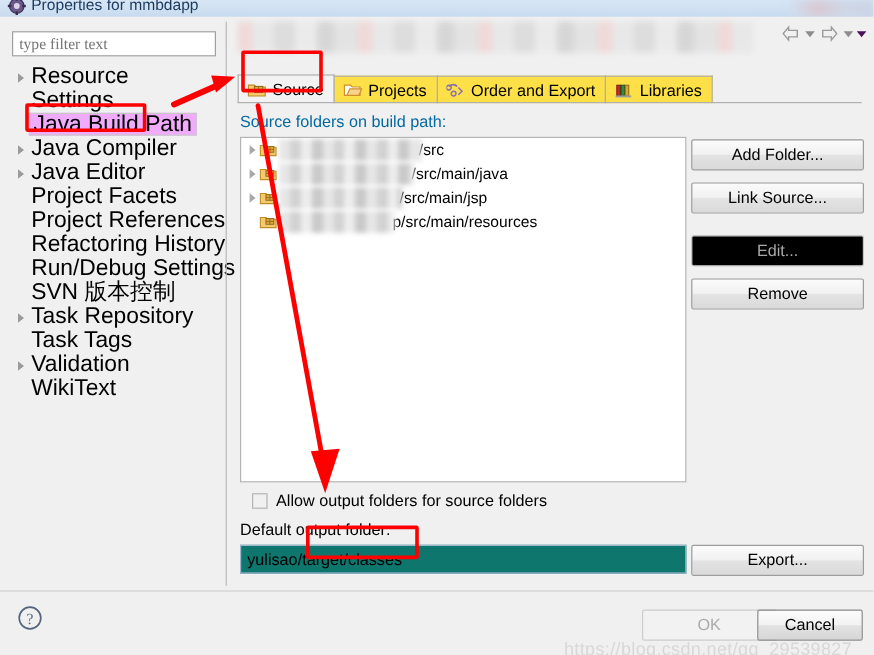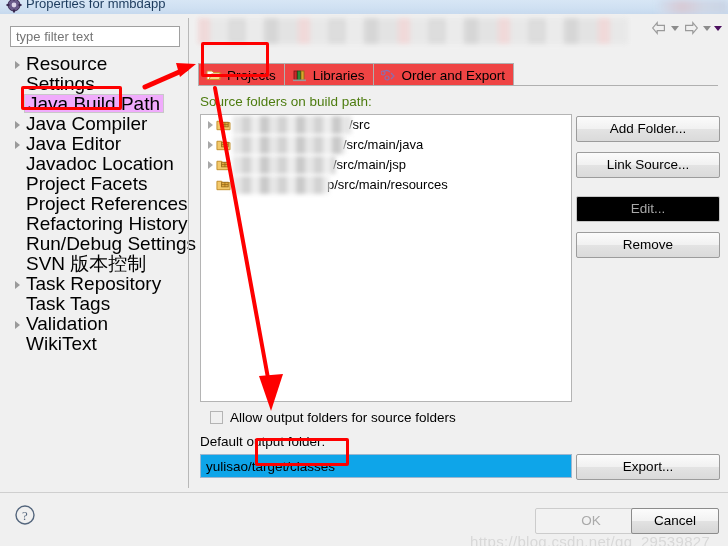--- a/index.html
+++ b/index.html
@@ -43,21 +43,21 @@
   }
 
   
   .left-panel {
     position: absolute; left: 4px; top: 6px; width: 182px; height: 466px;
   }
   .filter-box {
     position: absolute; left: 6px; top: 6px; width: 170px; height: 21px;
     border: 1px solid #a0a0a0; background: #ffffff;
     font-size: 13px; color: #6d6d6d; padding: 1px 5px;
-    font-family: Liberation Sans, sans-serif;
+    font-family: Liberation Serif, serif;
     outline: none;
   }
   .tree {
     position: absolute; left: 0px; top: 34px; width: 182px; height: 430px;
     background: #f0f0f0;
   }
   .tree-item {
     position: relative;
     height: 20px; line-height: 20px;
     padding-left: 22px;
@@ -122,36 +122,36 @@
     position: absolute; left: 4px; top: 46px; width: 520px; height: 24px;
     display: flex; align-items: flex-end;
   }
   .tab {
     height: 23px;
     display: flex; align-items: center; gap: 5px;
     padding: 0 8px 0 7px;
     font-size: 13.5px; color: #000;
     border: 1px solid #b0b0b0;
     border-bottom: none;
-    background: #ef4444;
+    background: #fde047;
     margin-right: -1px;
     font-family: "Liberation Sans", sans-serif;
   }
   .tab.active {
     background: #f3f3f3;
     height: 24px;
   }
   .tabs-underline {
     position: absolute; left: 4px; top: 69px; width: 520px; height: 1px;
     background: #b0b0b0;
   }
 
   .section-label {
     position: absolute; left: 6px; top: 78px;
-    font-size: 13.5px; color: #4d7c0f;
+    font-size: 13.5px; color: #0369a1;
     font-family: "Liberation Sans", sans-serif;
   }
 
   
   .list-box {
     position: absolute; left: 6px; top: 98px; width: 372px; height: 288px;
     border: 1px solid #b4b4b4; background: #ffffff;
     overflow: hidden;
   }
   .list-row {
@@ -211,21 +211,21 @@
     width: 13px; height: 13px;
     border: 1px solid #b4b4b4; background: #f0f0f0;
   }
   .out-label {
     position: absolute; left: 6px; top: 418px;
     font-size: 13.5px; color: #000;
     font-family: "Liberation Sans", sans-serif;
   }
   .out-input {
     position: absolute; left: 6px; top: 438px; width: 372px; height: 24px;
-    border: 1px solid #9cb6cf; background: #0ea5e9;
+    border: 1px solid #9cb6cf; background: #0f766e;
     font-size: 13.5px; color: #000;
     padding: 0 5px;
     font-family: "Liberation Sans", sans-serif;
     outline: none;
   }
 
   
   .hr-bottom {
     position: absolute; left: 0; top: 478px; width: 728px; height: 1px;
     background: #cfcfcf;
@@ -288,21 +288,20 @@
   <div class="dialog-body">
 
     <div class="left-panel">
       <input class="filter-box" type="text" placeholder="type filter text" style="">
       <div class="tree" id="tree">
           <div class="tree-item indent-arrow"><span class="lbl">Resource</span></div>
           <div class="tree-item"><span class="lbl">Settings</span></div>
           <div class="tree-item selected"><span class="lbl">Java Build Path</span></div>
           <div class="tree-item indent-arrow"><span class="lbl">Java Compiler</span></div>
           <div class="tree-item indent-arrow"><span class="lbl">Java Editor</span></div>
-          <div class="tree-item"><span class="lbl">Javadoc Location</span></div>
           <div class="tree-item"><span class="lbl">Project Facets</span></div>
           <div class="tree-item"><span class="lbl">Project References</span></div>
           <div class="tree-item"><span class="lbl">Refactoring History</span></div>
           <div class="tree-item"><span class="lbl">Run/Debug Settings</span></div>
           <div class="tree-item"><span class="lbl">SVN 版本控制</span></div>
           <div class="tree-item indent-arrow"><span class="lbl">Task Repository</span></div>
           <div class="tree-item"><span class="lbl">Task Tags</span></div>
           <div class="tree-item indent-arrow"><span class="lbl">Validation</span></div>
           <div class="tree-item"><span class="lbl">WikiText</span></div>
         </div>
@@ -320,50 +319,60 @@
         </svg>
         <div class="nav-caret"></div>
         <svg class="nav-arrow" viewBox="0 0 20 16">
           <path d="M12 2 L17 8 L12 14 L12 11 L4 11 L4 5 L12 5 Z" fill="none" stroke="#9a9a9a" stroke-width="1.3"></path>
         </svg>
         <div class="nav-caret"></div>
         <div class="nav-caret purple"></div>
       </div>
 
       <div class="tabs" id="tabs">
+          <div class="tab active">
+            <span style="display: inline-flex;">
+              <svg width="16" height="14" viewBox="0 0 16 14">
+                <path d="M1 3 h5 l1.5 1.5 H15 V12 H1 Z" fill="#f3c96b" stroke="#c08c28" stroke-width="1"></path>
+                <rect x="6" y="4" width="7" height="5" fill="#e0a93f" stroke="#8c6013" stroke-width=".8"></rect>
+                <path d="M6 6.5 h7 M9.5 4 v5" stroke="#8c6013" stroke-width=".7"></path>
+              </svg>
+            </span>
+            <span>Source</span>
+          </div>
           <div class="tab">
             <span style="display: inline-flex;">
               <svg width="16" height="14" viewBox="0 0 16 14">
                 <path d="M1 3 h5 l1.5 1.5 H14 V11.5 H1 Z" fill="#fff" stroke="#d08f28" stroke-width="1"></path>
                 <path d="M3 11.5 L5.5 6 H15.5 L13 11.5 Z" fill="#f7d489" stroke="#d08f28" stroke-width="1"></path>
               </svg>
             </span>
             <span>Projects</span>
           </div>
           <div class="tab">
             <span style="display: inline-flex;">
               <svg width="16" height="14" viewBox="0 0 16 14">
+                <path d="M2 4 q4 -3 7 0" fill="none" stroke="#8a6fb0" stroke-width="1.4"></path>
+                <circle cx="2" cy="5" r="2" fill="none" stroke="#8a6fb0" stroke-width="1.2"></circle>
+                <circle cx="6" cy="10" r="2" fill="none" stroke="#8a6fb0" stroke-width="1.2"></circle>
+                <path d="M10 5 l3 3 l-3 3" fill="none" stroke="#8a6fb0" stroke-width="1.2"></path>
+              </svg>
+            </span>
+            <span>Order and Export</span>
+          </div>
+          <div class="tab">
+            <span style="display: inline-flex;">
+              <svg width="16" height="14" viewBox="0 0 16 14">
                 <rect x="2" y="3" width="3" height="9" fill="#c62b2b" stroke="#7d1313" stroke-width=".8"></rect>
                 <rect x="5.5" y="3" width="3" height="9" fill="#2f8a3a" stroke="#14521c" stroke-width=".8"></rect>
                 <rect x="9" y="3" width="3" height="9" fill="#d8a62a" stroke="#8a6712" stroke-width=".8"></rect>
                 <rect x="1" y="11.5" width="13" height="1.6" fill="#9a9a9a"></rect>
               </svg>
             </span>
             <span>Libraries</span>
-          </div>
-          <div class="tab">
-            <span style="display: inline-flex;">
-              <svg width="16" height="14" viewBox="0 0 16 14">
-                <path d="M2 4 q4 -3 7 0" fill="none" stroke="#8a6fb0" stroke-width="1.4"></path>
-                <circle cx="2" cy="5" r="2" fill="none" stroke="#8a6fb0" stroke-width="1.2"></circle>
-                <circle cx="6" cy="10" r="2" fill="none" stroke="#8a6fb0" stroke-width="1.2"></circle>
-                <path d="M10 5 l3 3 l-3 3" fill="none" stroke="#8a6fb0" stroke-width="1.2"></path>
-              </svg>
-            </span>
-            <span>Order and Export</span>
           </div>
         </div>
       <div class="tabs-underline"></div>
 
       <div class="section-label">Source folders on build path:</div>
 
       <div class="list-box" id="listbox">
           <div class="list-row has-arrow"><span class="pkg-icon"><svg width="15" height="14" viewBox="0 0 16 14">
                 <path d="M1 3 h5 l1.5 1.5 H15 V12 H1 Z" fill="#f3c96b" stroke="#c08c28" stroke-width="1"></path>
                 <rect x="6" y="4" width="7" height="5" fill="#e0a93f" stroke="#8c6013" stroke-width=".8"></rect>

